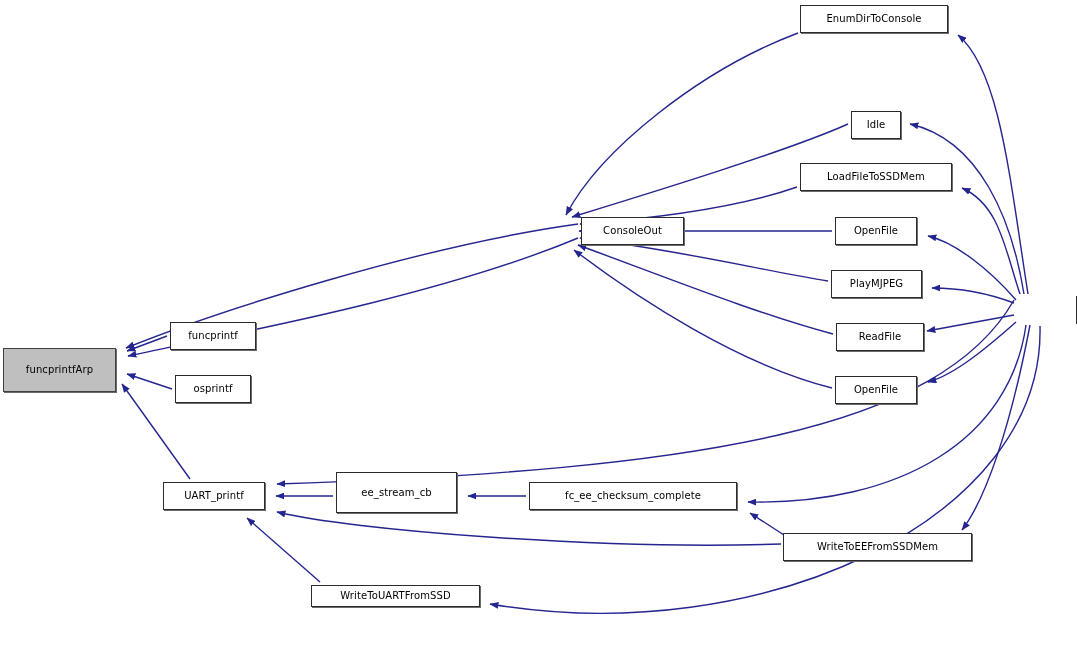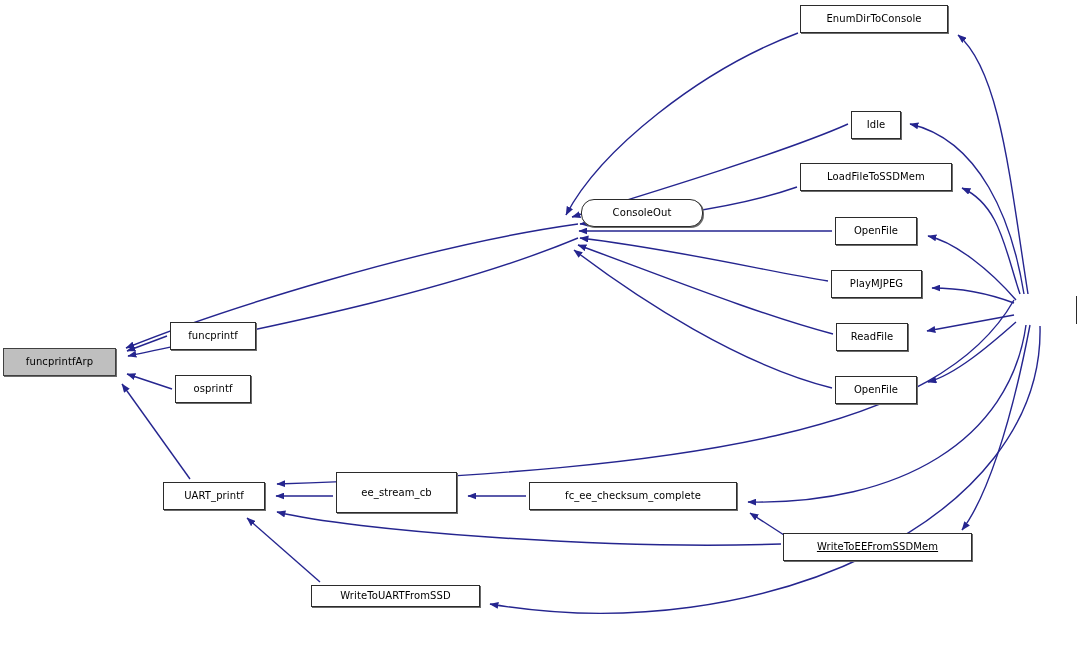--- a/index.html
+++ b/index.html
@@ -49,63 +49,63 @@
         <path d="M 1024 294 C 1012 220 980 140 910 124" marker-end="url(#arrowhead)" stroke="#25258f"></path>
         <path d="M 1020 294 C 1005 250 1000 205 962 188" marker-end="url(#arrowhead)" stroke="#25258f"></path>
         <path d="M 1016 300 C 990 270 955 242 928 236" marker-end="url(#arrowhead)" stroke="#25258f"></path>
         <path d="M 1014 303 C 990 294 960 288 932 288" marker-end="url(#arrowhead)" stroke="#25258f"></path>
         <path d="M 1014 315 L 927 331" marker-end="url(#arrowhead)" stroke="#25258f"></path>
         <path d="M 1016 322 C 990 345 955 375 928 382" marker-end="url(#arrowhead)" stroke="#25258f"></path>
         <path d="M 578 238 C 430 300 200 340 128 356" marker-end="url(#arrowhead)" stroke="#25258f"></path>
       </g>
   </svg>
   <div id="node-layer">
-      <div class="node current" style="left: 3px; top: 348px; width: 113px; height: 28px;">
+      <div class="node current" style="left: 3px; top: 348px; width: 113px; height: 44px;">
         <span>funcprintfArp</span>
       </div>
       <div class="node" style="left: 170px; top: 322px; width: 86px; height: 28px;">
         <span>funcprintf</span>
       </div>
       <div class="node" style="left: 175px; top: 375px; width: 76px; height: 28px;">
         <span>osprintf</span>
       </div>
-      <div class="node" style="left: 581px; top: 199px; width: 122px; height: 28px; border-radius: 13px;">
+      <div class="node" style="left: 581px; top: 217px; width: 103px; height: 28px;">
         <span>ConsoleOut</span>
       </div>
       <div class="node" style="left: 163px; top: 482px; width: 102px; height: 28px;">
         <span>UART_printf</span>
       </div>
       <div class="node" style="left: 336px; top: 472px; width: 121px; height: 41px;">
         <span>ee_stream_cb</span>
       </div>
       <div class="node" style="left: 529px; top: 482px; width: 208px; height: 28px;">
         <span>fc_ee_checksum_complete</span>
       </div>
       <div class="node" style="left: 311px; top: 585px; width: 169px; height: 22px;">
         <span>WriteToUARTFromSSD</span>
       </div>
-      <div class="node" style="left: 783px; top: 533px; width: 189px; height: 28px; text-decoration: underline;">
+      <div class="node" style="left: 783px; top: 533px; width: 189px; height: 28px;">
         <span>WriteToEEFromSSDMem</span>
       </div>
       <div class="node" style="left: 800px; top: 5px; width: 148px; height: 28px;">
         <span>EnumDirToConsole</span>
       </div>
       <div class="node" style="left: 851px; top: 111px; width: 50px; height: 28px;">
         <span>Idle</span>
       </div>
       <div class="node" style="left: 800px; top: 163px; width: 152px; height: 28px;">
         <span>LoadFileToSSDMem</span>
       </div>
       <div class="node" style="left: 835px; top: 217px; width: 82px; height: 28px;">
         <span>OpenFile</span>
       </div>
       <div class="node" style="left: 831px; top: 270px; width: 91px; height: 28px;">
         <span>PlayMJPEG</span>
       </div>
-      <div class="node" style="left: 836px; top: 323px; width: 72px; height: 28px;">
+      <div class="node" style="left: 836px; top: 323px; width: 88px; height: 28px;">
         <span>ReadFile</span>
       </div>
       <div class="node" style="left: 835px; top: 376px; width: 82px; height: 28px;">
         <span>OpenFile</span>
       </div>
       <div class="node" style="left: 1076px; top: 296px; width: 54px; height: 28px;">
         <span>main</span>
       </div>
     </div>
 </div>

